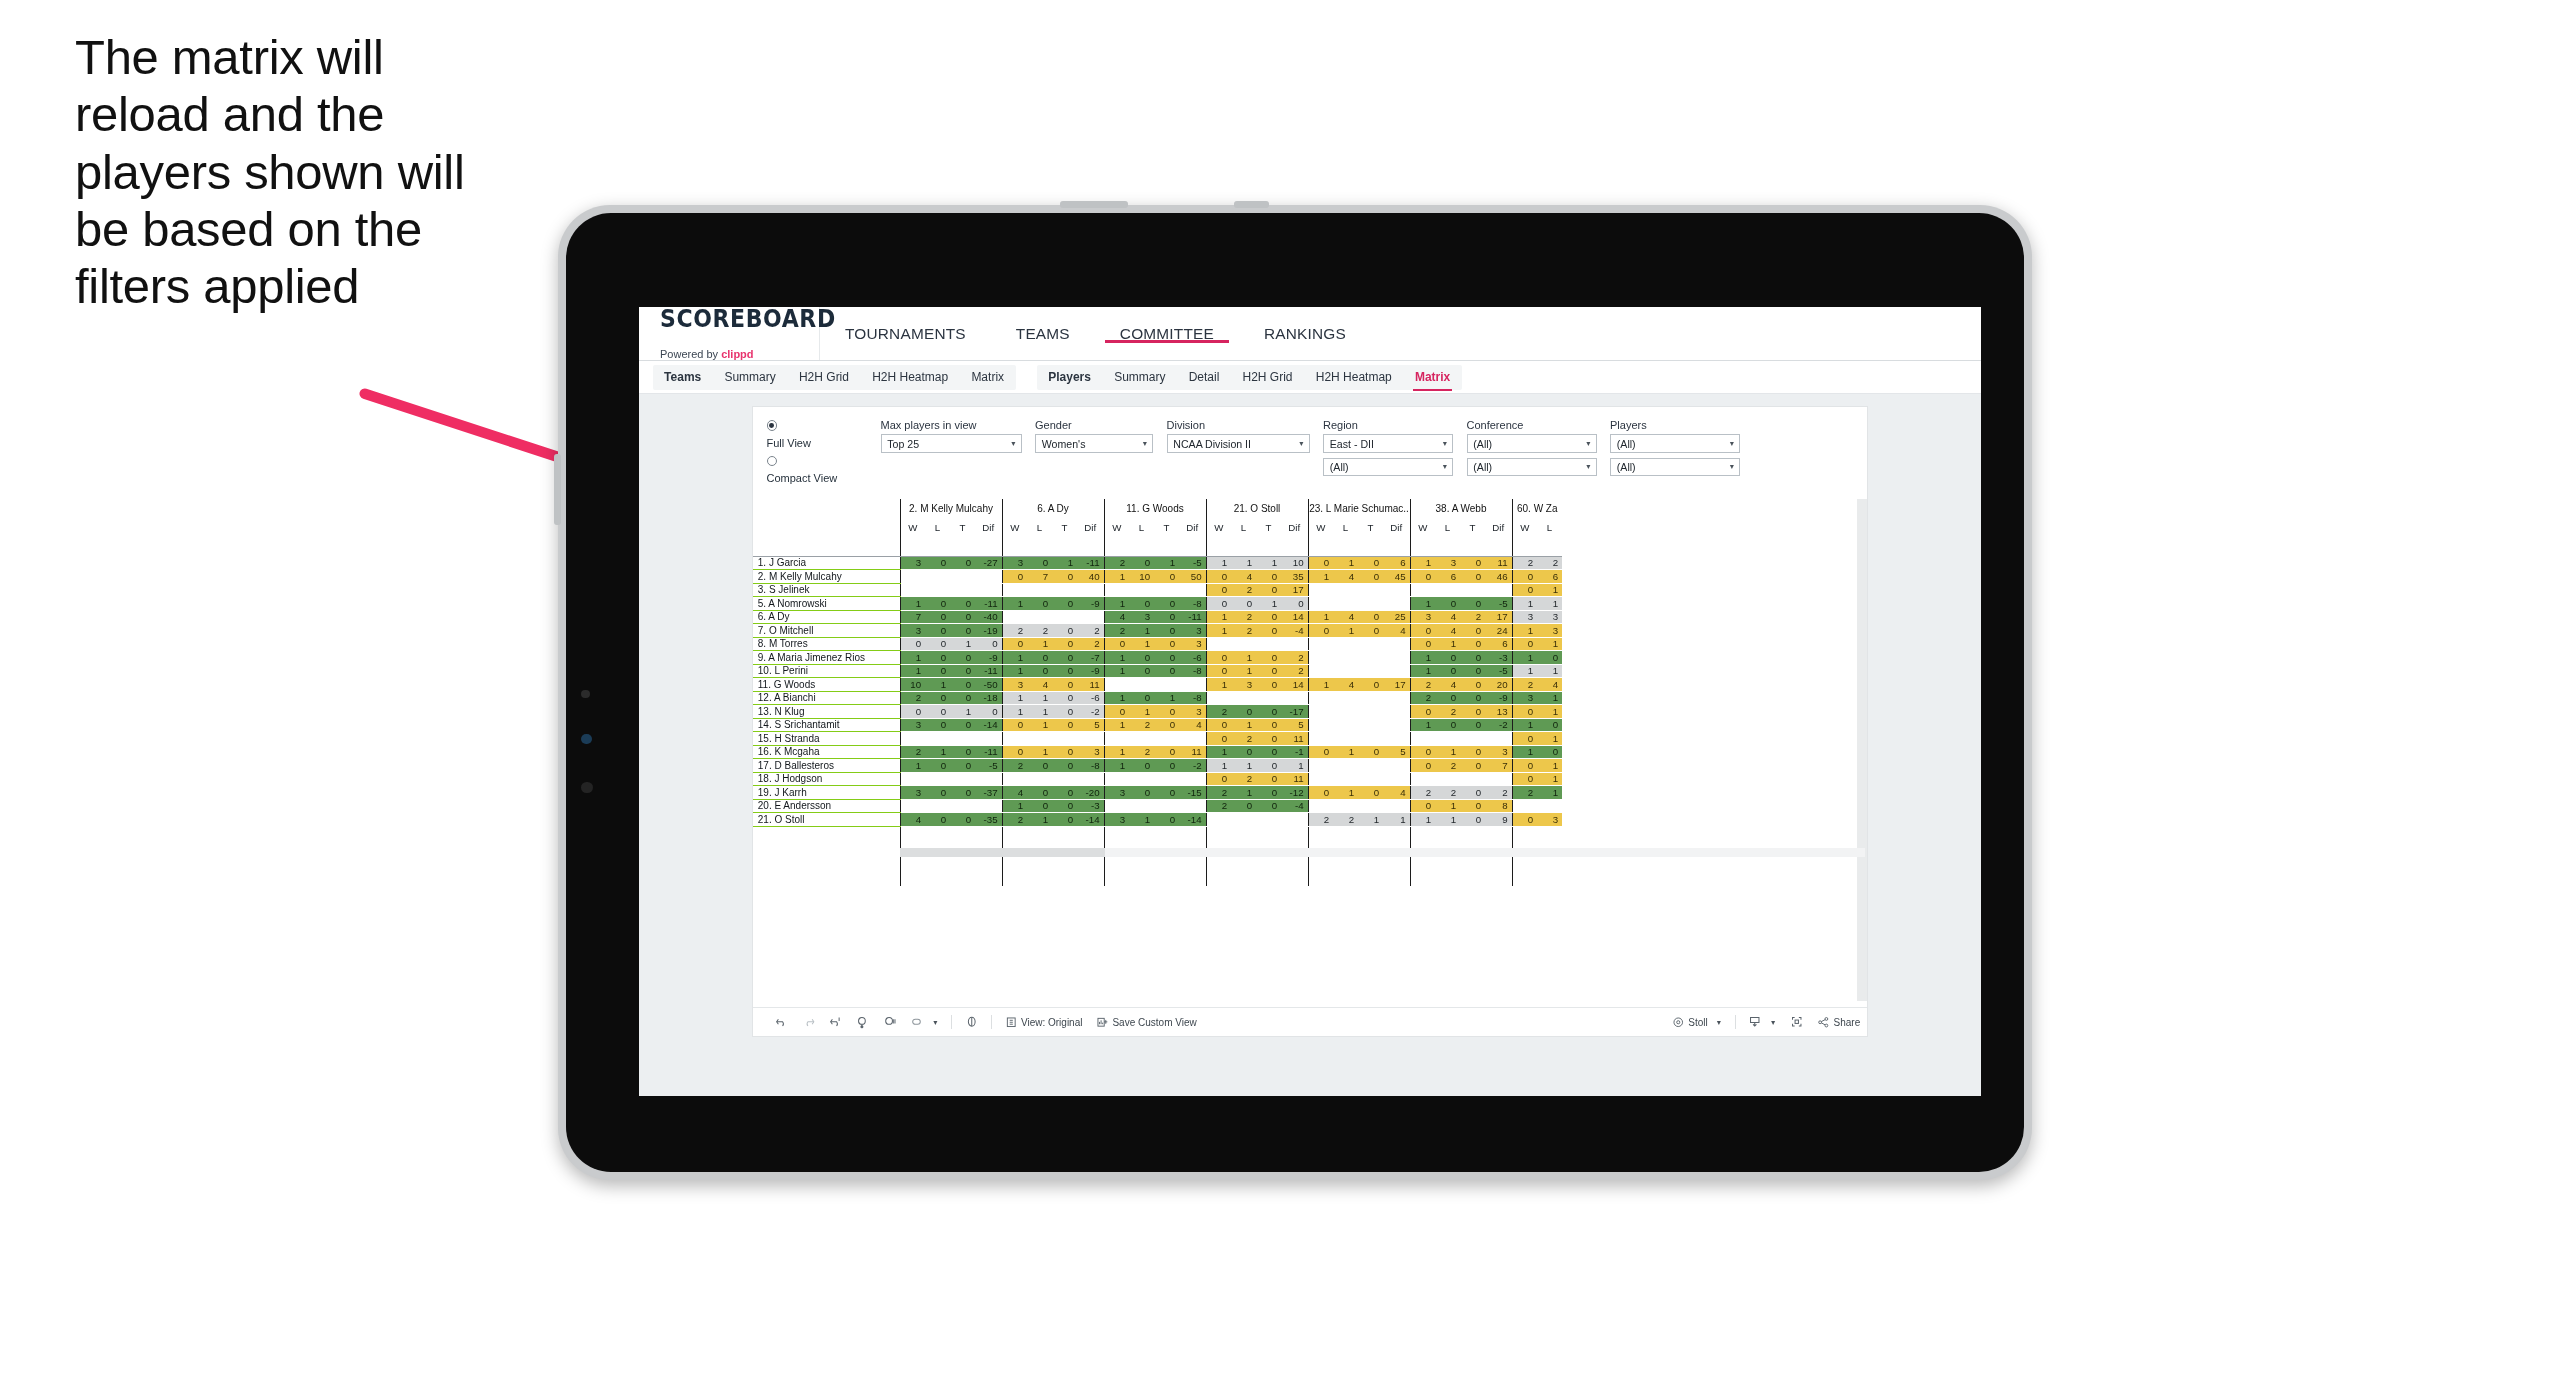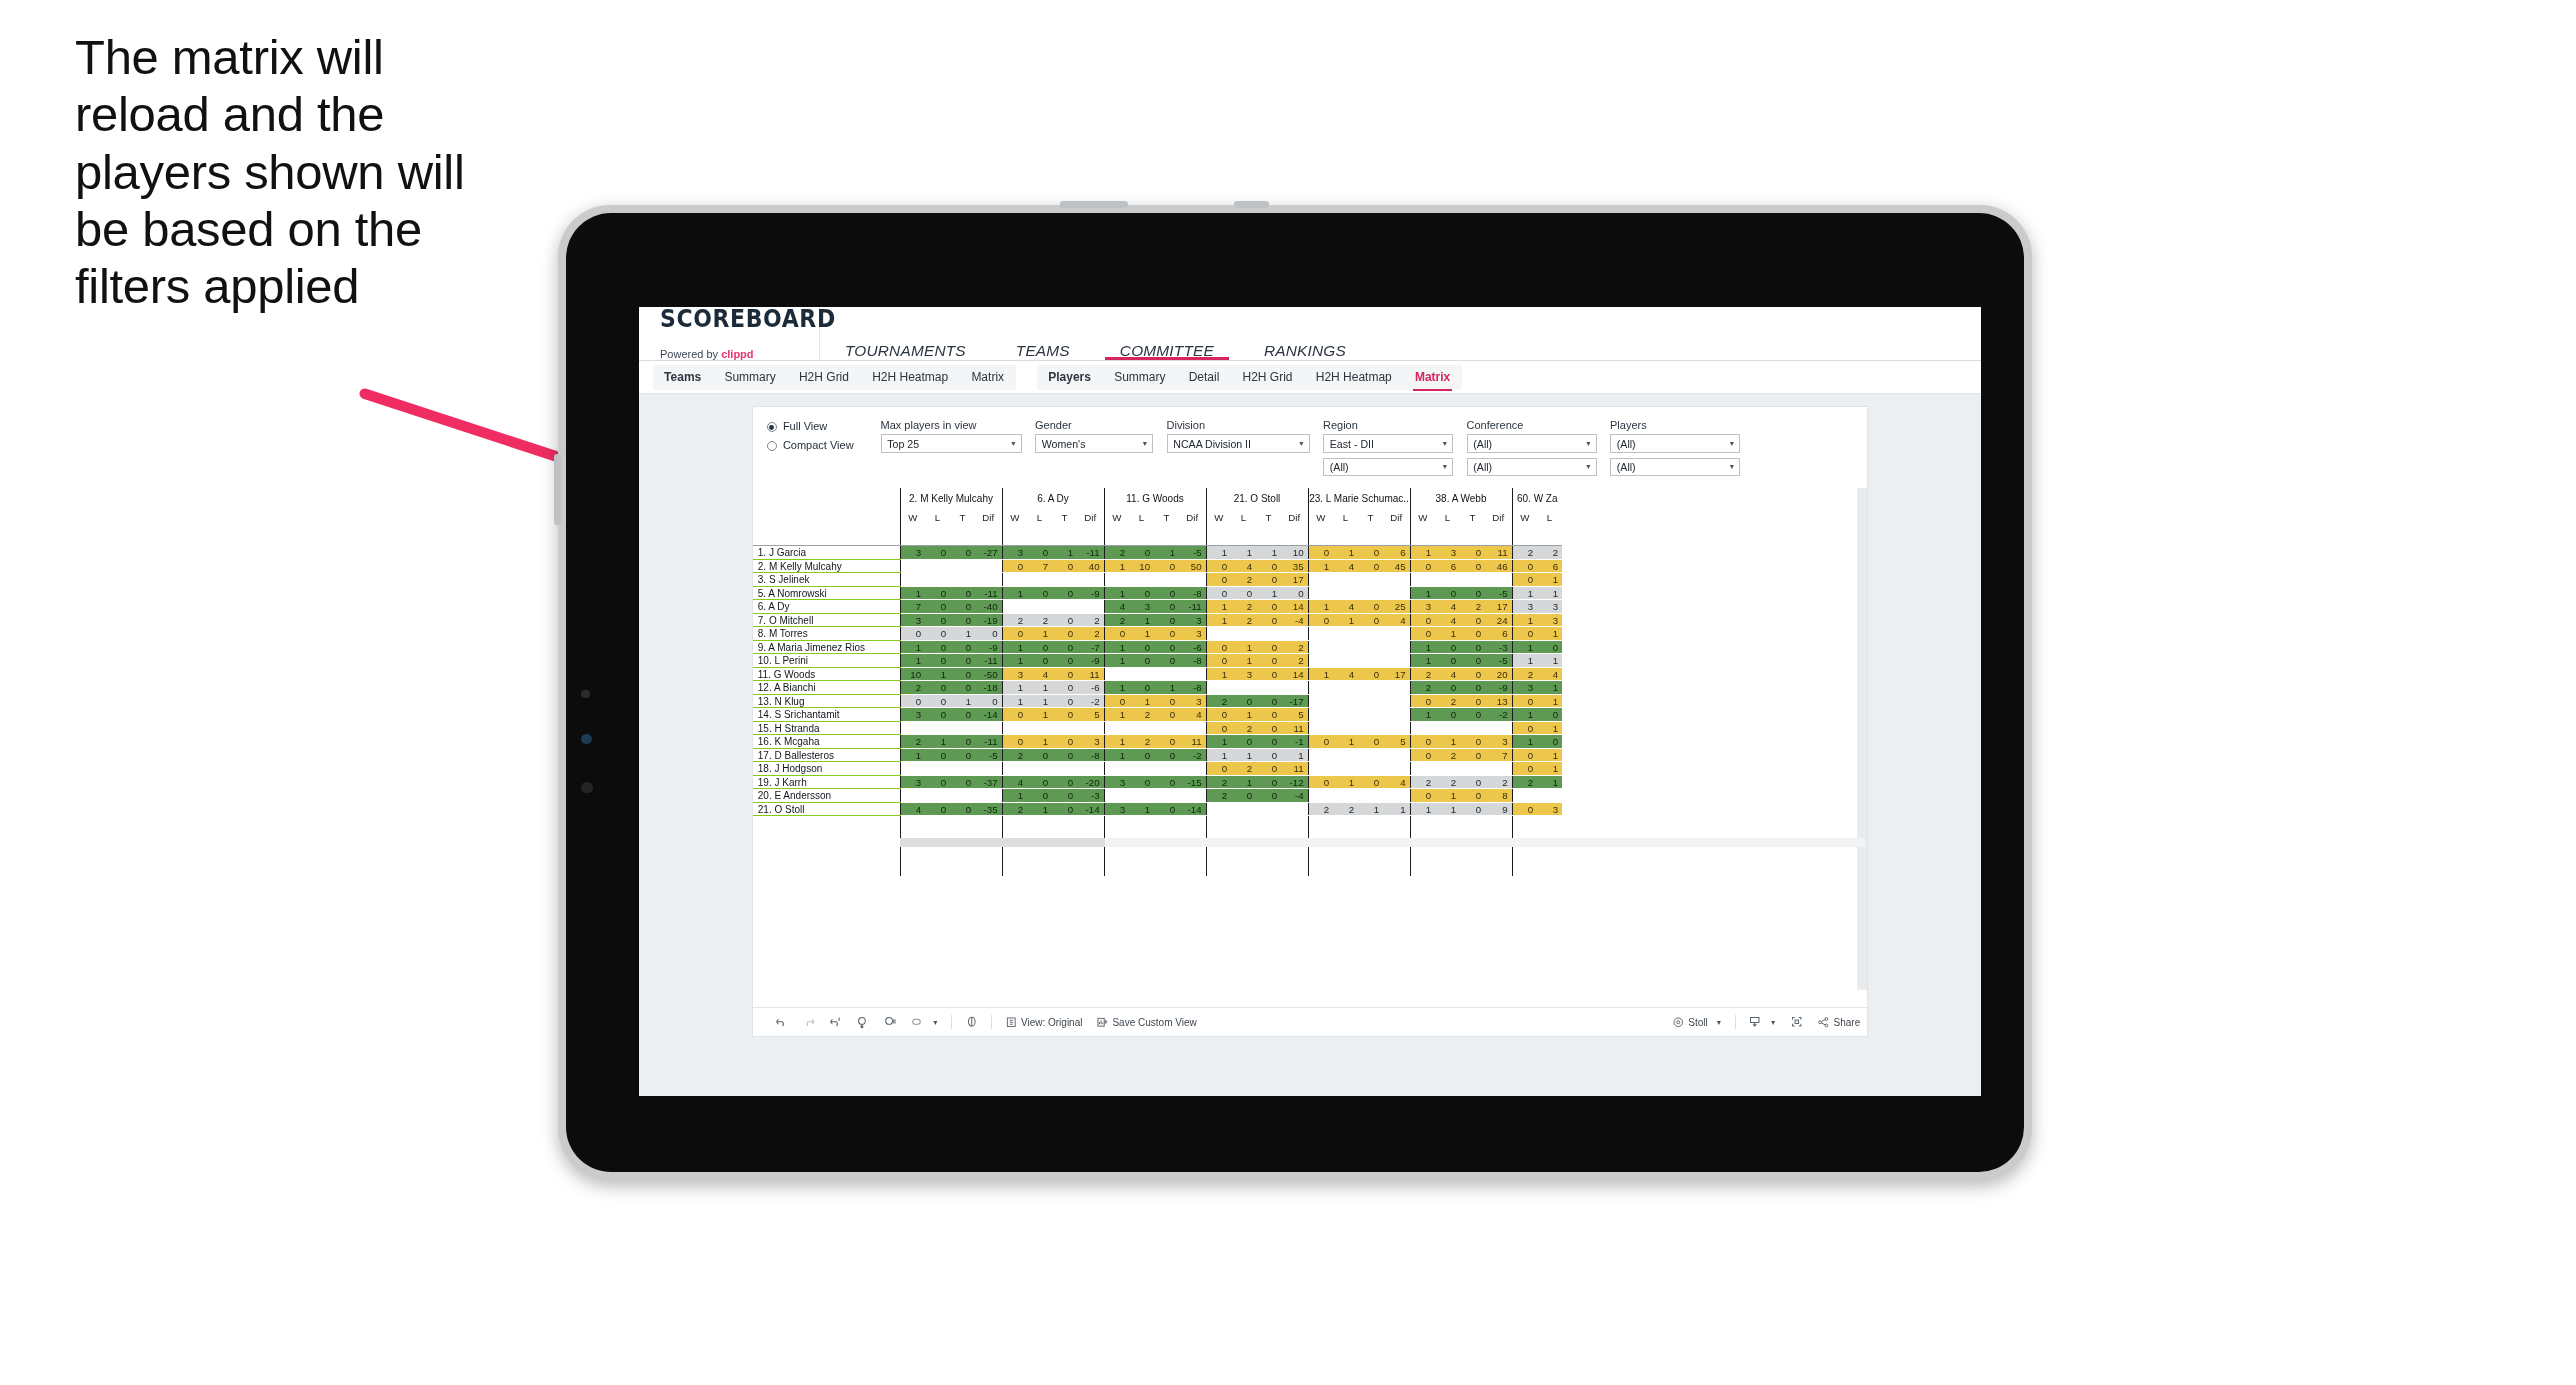--- a/index.html
+++ b/index.html
@@ -57,21 +57,21 @@
   .brand { width: 181px; display:flex; flex-direction:column; justify-content:center;
            padding-left:21px; border-right:1px solid #e6e9eb; }
   .brand-title {
     font-family:"DejaVu Sans", sans-serif; font-weight:700; font-size:22px;
     letter-spacing:0.6px; color:#1c2b3a; line-height:1; transform:scaleY(1.12);
     transform-origin:left center;
   }
   .brand-sub { font-size:11px; color:#3b4552; margin-top:18px; }
   .brand-sub .clippd { color:#e8336d; font-weight:700; }
 
-  .topnav { display:flex; align-items:flex-end;font-style:italic; }
+  .topnav { display:flex; align-items:center; }
   .topnav-item {
     display:flex; align-items:center; padding:0 25px; font-size:15.4px; color:#2b3440;
     position:relative; cursor:pointer; letter-spacing:0.2px;
   }
   .topnav-item.active::after {
     content:""; position:absolute; left:9.7px; right:9.7px; bottom:0; height:2.9px; background:#d6245f;
   }
 
   
   .subnav {
@@ -89,21 +89,21 @@
 
   
   .viz-card {
     position:absolute; left:114px; top:100px; width: 1114px; height: 629px;
     background:#fff; box-shadow:0 0 0 1px #e1e4e6;
   }
 
   
   .filters { display:flex; padding: 11.6px 13.5px 7.7px 13.5px; gap: 0; align-items:flex-start; }
   .view-radios { width: 114px; padding-top: 1.9px; }
-  .radio-row { display:flex; align-items:flex-end; gap:5.8px; font-size:11px; color:#25303b; margin-bottom:6.8px; }
+  .radio-row { display:flex; align-items:flex-start; gap:5.8px; font-size:11px; color:#25303b; margin-bottom:6.8px;flex-direction:column; }
   .radio { width:10.6px; height:10.6px; border-radius:50%; border:1px solid #7b848d; background:#fff;
            display:inline-block; position:relative; flex:0 0 auto; }
   .radio.on::after { content:""; position:absolute; left:1.9px; top:1.9px; width:4.8px; height:4.8px;
                      border-radius:50%; background:#2b3440; }
   .fgroup { margin-right: 13.5px; }
   .fgroup.w1 { width: 141px; }
   .fgroup.w2 { width: 118px; }
   .fgroup.w3 { width: 143px; }
   .fgroup.w4 { width: 130px; }
   .fgroup.w5 { width: 130px; }

